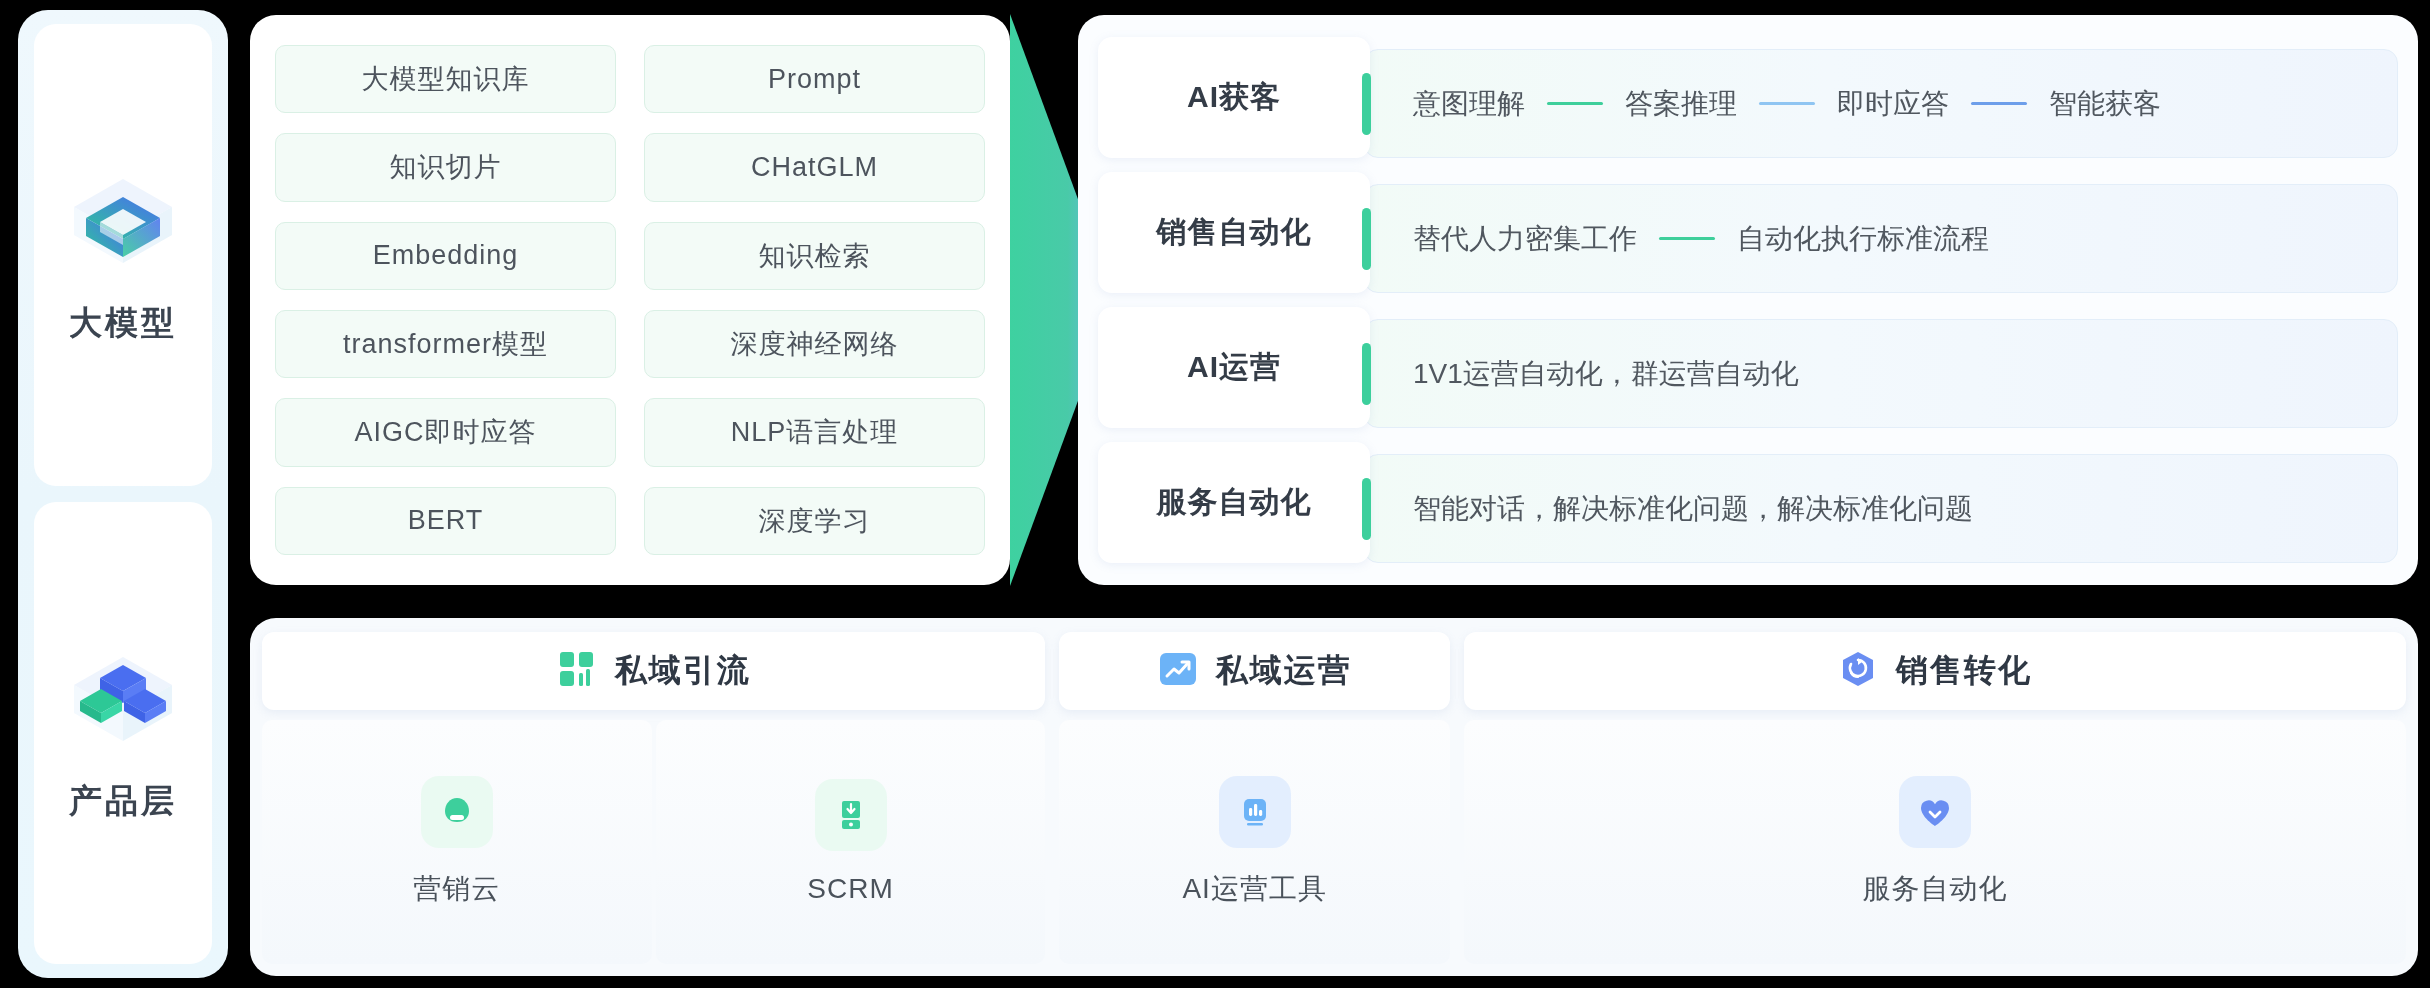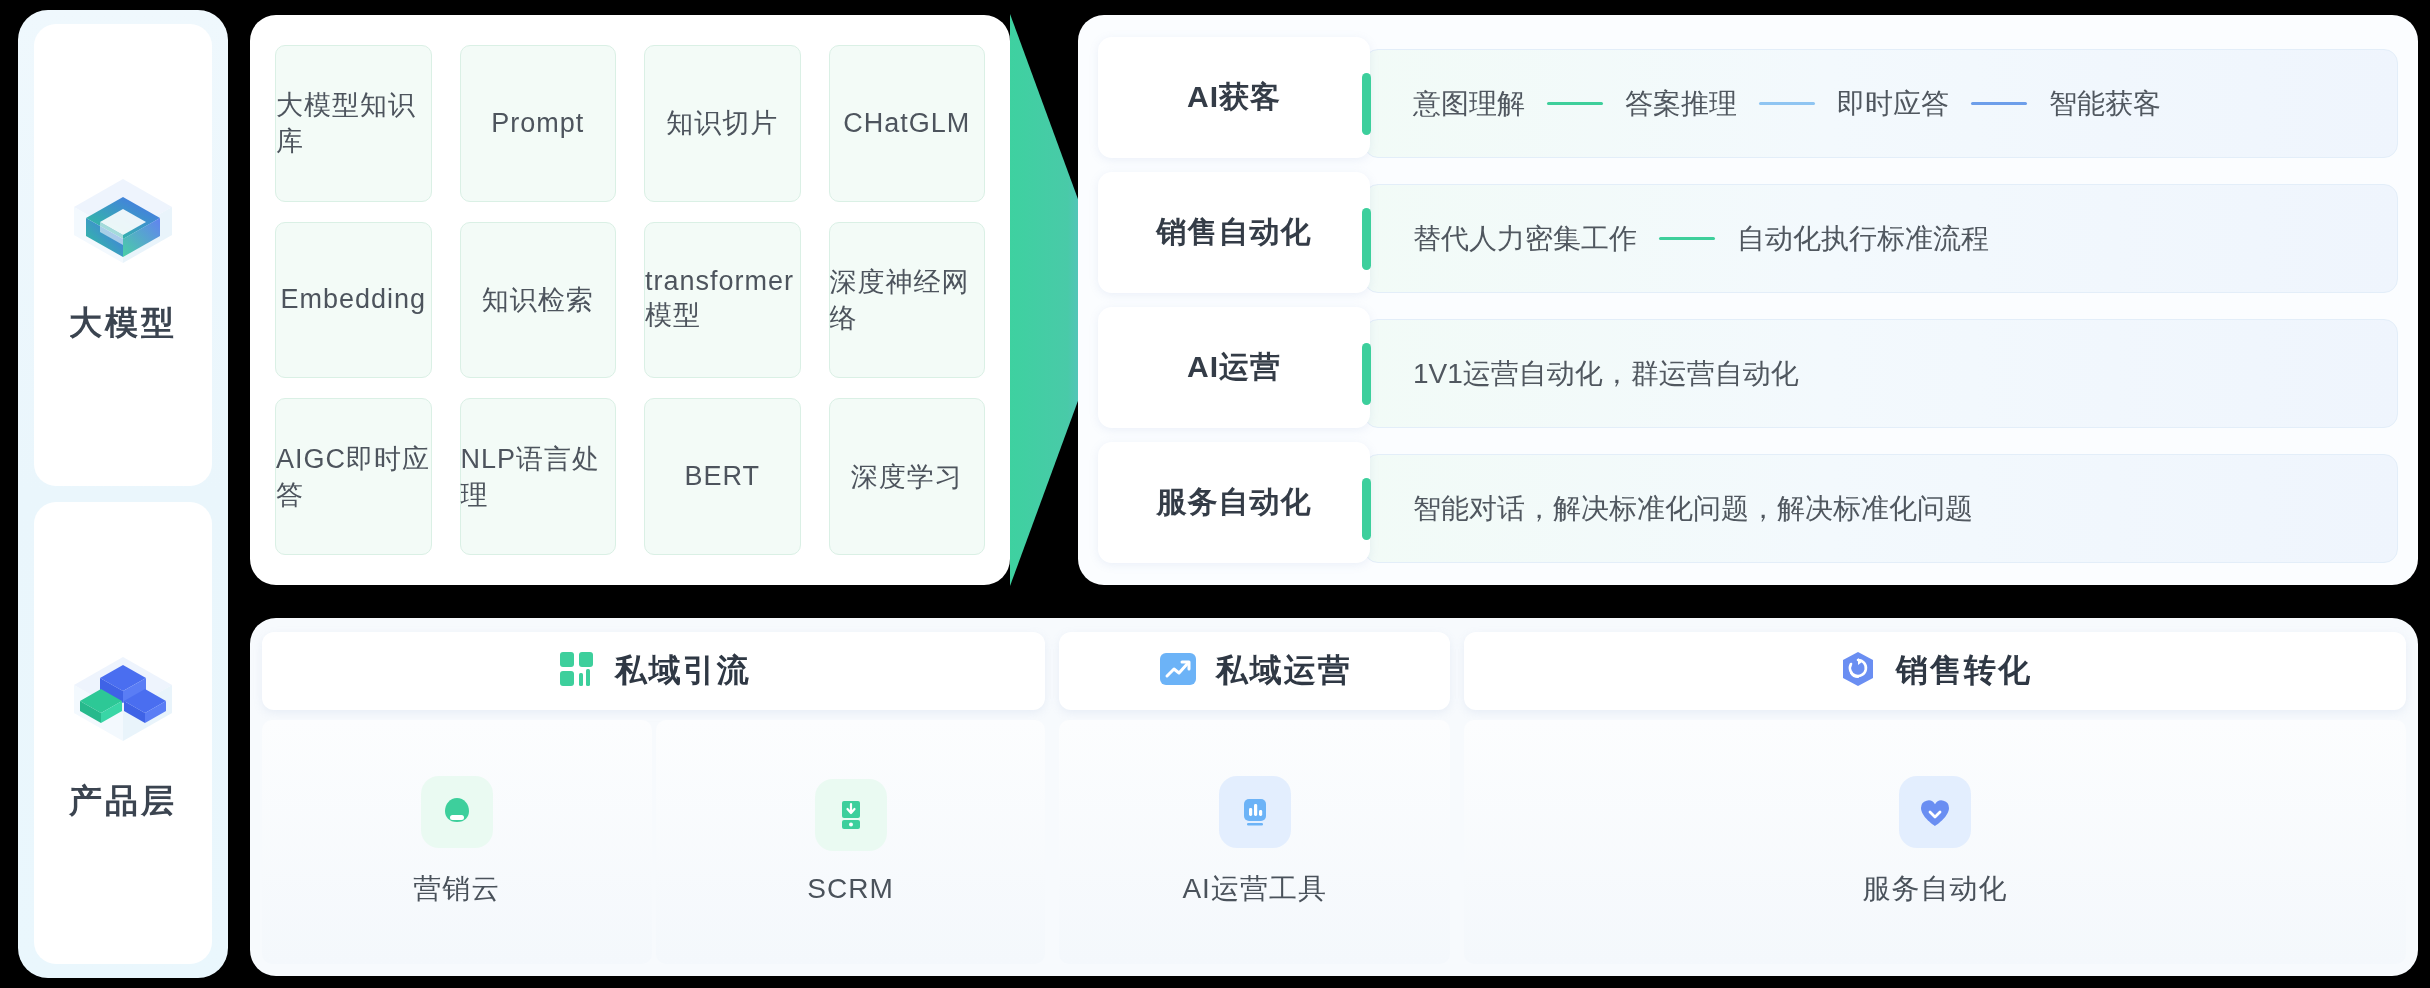--- a/index.html
+++ b/index.html
@@ -44,21 +44,21 @@
 
   
   .tag-panel {
     position: absolute;
     left: 250px; top: 15px;
     width: 760px; height: 570px;
     background: #ffffff;
     border-radius: 26px;
     padding: 30px 25px;
     display: grid;
-    grid-template-columns: 1fr 1fr 1fr 1fr;
+    grid-template-columns: 1fr 1fr;
     grid-auto-rows: 1fr;
     column-gap: 28px;
     row-gap: 20px;
   }
   .tag {
     background: #f3fbf7;
     border: 1px solid #daf0e5;
     border-radius: 10px;
     display: flex; align-items: center; justify-content: center;
     font-size: 27px;

